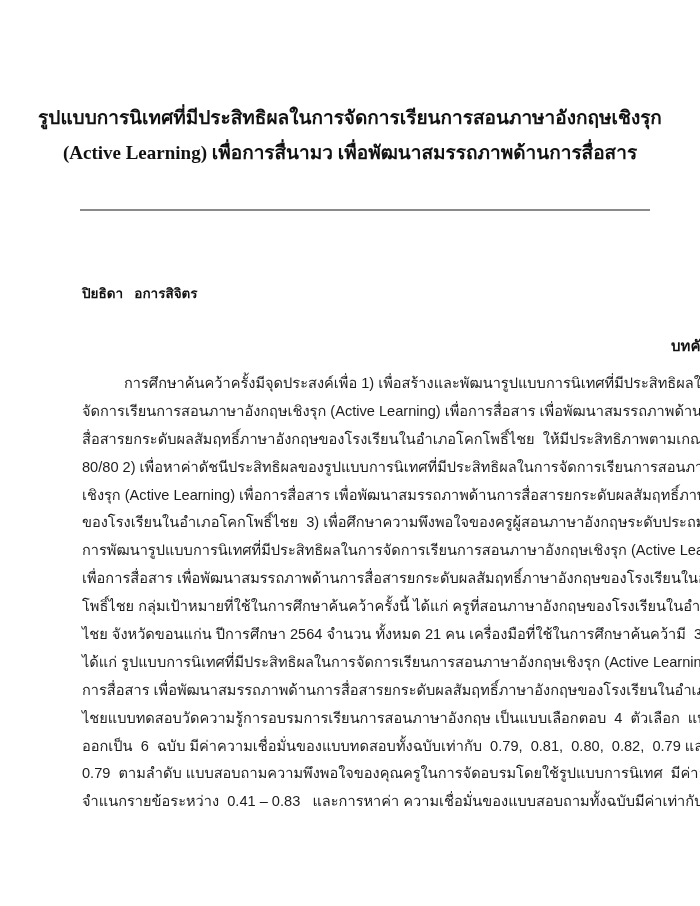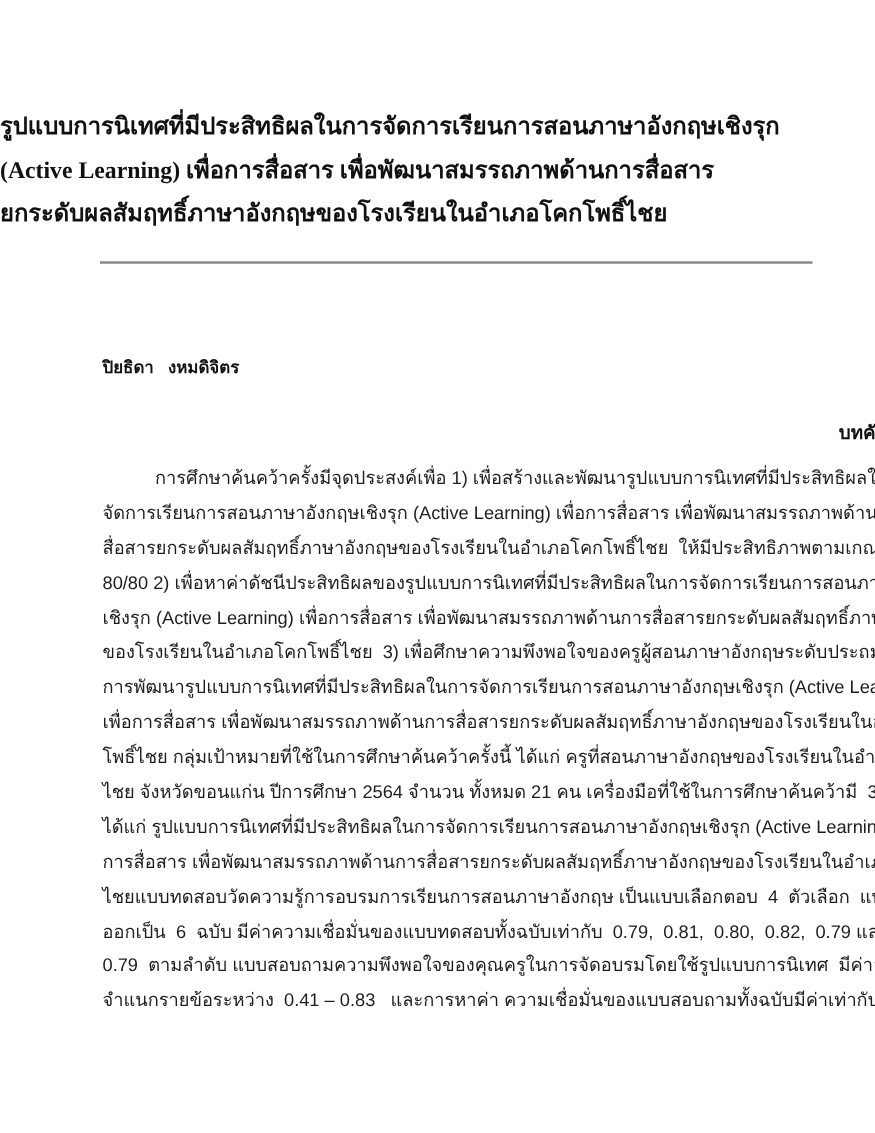--- a/index.html
+++ b/index.html
@@ -11,23 +11,24 @@
     position: relative;
     width: 700px;
     height: 906px;
     background: #ffffff;
     color: #1a1a1a;
     overflow: hidden;
     font-family: "Liberation Sans", sans-serif;
   }
   .title-block {
     position: absolute;
-    top: 84px;
+    top: 100px;
     left: 0;
     width: 700px;
+    text-align: center;
     font-family: "Liberation Serif", serif;
     font-weight: bold;
     font-size: 19px;
     line-height: 35px;
     color: #111111;
   }
   .divider {
     position: absolute;
     top: 209px;
     left: 80px;
@@ -75,28 +76,27 @@
     padding-left: 42px;
   }
 </style>
 </head>
 <body>
 
 <div class="page">
 
   <header class="title-block">
     <div class="title-line">รูปแบบการนิเทศที่มีประสิทธิผลในการจัดการเรียนการสอนภาษาอังกฤษเชิงรุก</div>
-    <div class="title-line">(Active Learning) เพื่อการสื่อสาร เพื่อพัฒนาสมรรถภาพด้านการสื่อสาร</div>
-    <div class="title-line">ยกระดับผลสัมฤทธิ์ภาษาอังกฤษของโรงเรียนในอำเภอโคกโพธิ์ไชย</div>
+    <div class="title-line">(Active Learning) เพื่อการสื่นามว เพื่อพัฒนาสมรรถภาพด้านการสื่อสาร</div>
   </header>
 
   <div class="divider"></div>
 
   <section class="author-block">
-    <div class="author-line">ปิยธิดา   งหมดิจิตร</div>
+    <div class="author-line">ปิยธิดา   อการสิจิตร</div>
   </section>
 
   <h2 class="abstract-heading">บทคัดย่อ</h2>
 
   <section class="abstract-body">
     <div class="body-line indent">การศึกษาค้นคว้าครั้งมีจุดประสงค์เพื่อ 1) เพื่อสร้างและพัฒนารูปแบบการนิเทศที่มีประสิทธิผลในการ</div>
     <div class="body-line">จัดการเรียนการสอนภาษาอังกฤษเชิงรุก (Active Learning) เพื่อการสื่อสาร เพื่อพัฒนาสมรรถภาพด้านการ</div>
     <div class="body-line">สื่อสารยกระดับผลสัมฤทธิ์ภาษาอังกฤษของโรงเรียนในอำเภอโคกโพธิ์ไชย  ให้มีประสิทธิภาพตามเกณฑ์ที่กำหนด</div>
     <div class="body-line">80/80 2) เพื่อหาค่าดัชนีประสิทธิผลของรูปแบบการนิเทศที่มีประสิทธิผลในการจัดการเรียนการสอนภาษาอังกฤษ</div>
     <div class="body-line">เชิงรุก (Active Learning) เพื่อการสื่อสาร เพื่อพัฒนาสมรรถภาพด้านการสื่อสารยกระดับผลสัมฤทธิ์ภาษาอังกฤษ</div>

